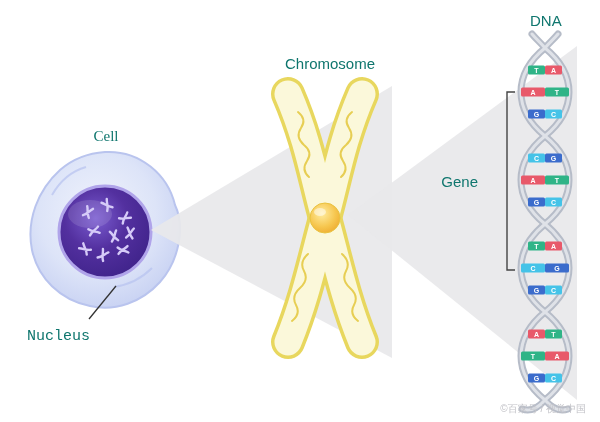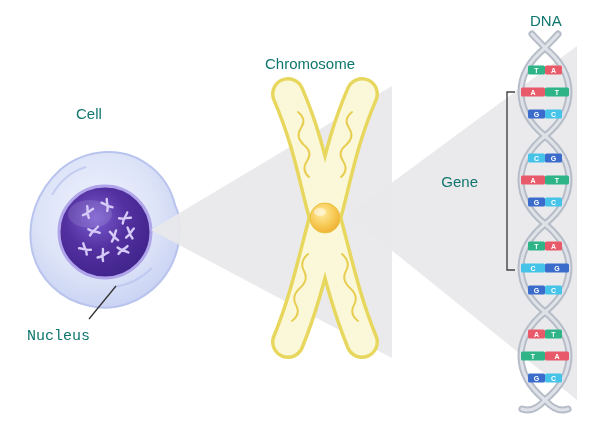--- a/index.html
+++ b/index.html
@@ -2,21 +2,21 @@
 <html><head>
 <meta charset="utf-8">
 <style>
   html,body{margin:0;padding:0;background:#fff;}
   .stage{
     position:relative;width:600px;height:422px;background:#ffffff;
     font-family:"Liberation Sans",sans-serif;overflow:hidden;
   }
   .stage svg{position:absolute;left:0;top:0;}
   .label{position:absolute;color:#0f766e;font-size:15px;line-height:1.1;}
-  .label.center{text-align:left;}
+  .label.center{text-align:center;}
   .label.right{text-align:right;}
   .watermark{
     position:absolute;right:14px;bottom:6px;color:#c3c3c8;font-size:10px;
   }
 </style>
 </head>
 <body>
 
 <div class="stage">
 
@@ -163,18 +163,19 @@
           <text x="43.5" y="340.6" fill="#fff">C</text>
         </g>
       </g>
     </g>
 
     <path d="M515,92 L507,92 L507,270 L515,270" fill="none" stroke="#444" stroke-width="1.4"></path>
 
     <path d="M89,319 L116,286" fill="none" stroke="#333" stroke-width="1.3"></path>
   </svg>
 
-  <div class="label center" style="left:76px;top:106px;width:60px;">Cell</div>
+  <div class="label center" style="left:76px;top:128px;width:60px;font-family:Liberation Serif, serif;">Cell</div>
   <div class="label" style="left:27px;top:329px;font-family:Liberation Mono, monospace;">Nucleus</div>
   <div class="label center" style="left:265px;top:56px;width:130px;">Chromosome</div>
   <div class="label" style="left:530px;top:13px;">DNA</div>
   <div class="label right" style="left:434px;top:174px;width:44px;">Gene</div>
+  <div class="watermark">©百家号 / 视觉中国</div>
 </div>
 
 </body></html>

